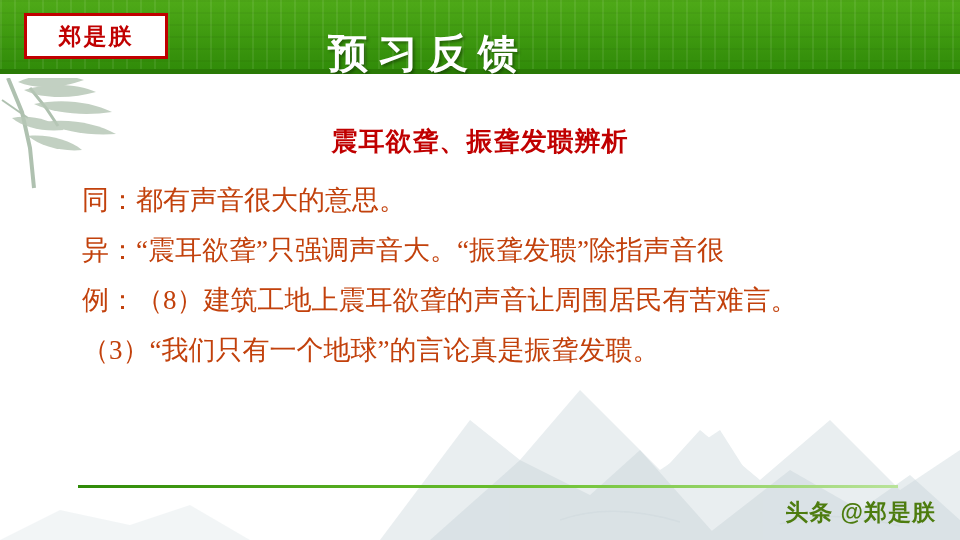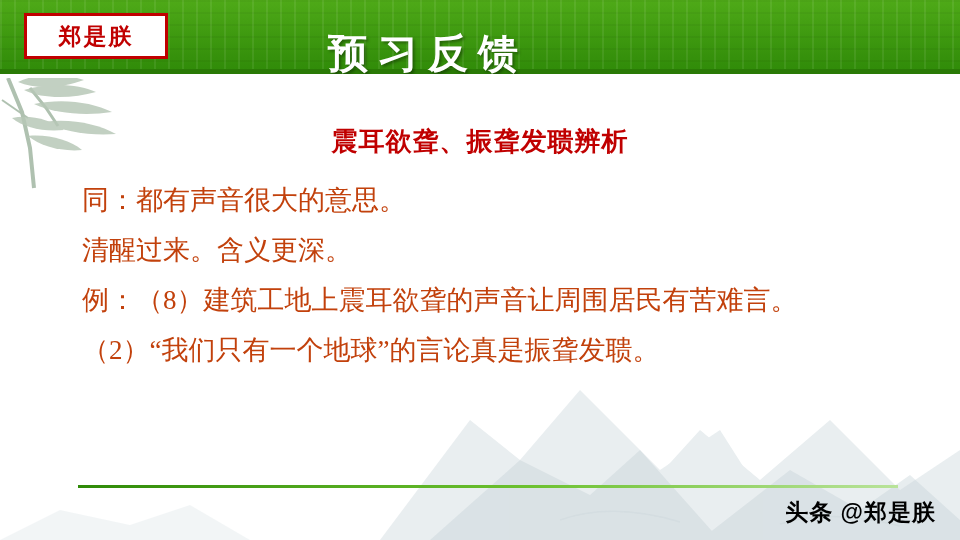--- a/index.html
+++ b/index.html
@@ -119,21 +119,21 @@
   }
 
   
   .watermark {
     position: absolute;
     right: 24px;
     bottom: 12px;
     font-family: "Liberation Sans", sans-serif;
     font-size: 23px;
     font-weight: bold;
-    color: #000000;
+    color: #4d7c0f;
     letter-spacing: 1px;
     z-index: 6;
   }
 
   
   .content {
     position: absolute;
     left: 0;
     top: 96px;
     width: 960px;
@@ -204,23 +204,23 @@
     <g stroke="#9db2ba" stroke-width="1.5" fill="none" opacity="0.5">
       <path d="M560 210 C600 196 640 200 680 212"></path>
       <path d="M780 214 C820 202 860 206 900 216"></path>
     </g>
   </svg>
 
   <div class="content">
     <div class="sub-title">震耳欲聋、振聋发聩辨析</div>
     <div class="body-lines">
       <div class="line">同：都有声音很大的意思。</div>
-      <div class="line">清醒过来。含义更深。</div>
+      <div class="line">异：“震耳欲聋”只强调声音大。“振聋发聩”除指声音很</div>
       <div class="line">例：（8）建筑工地上震耳欲聋的声音让周围居民有苦难言。</div>
-      <div class="line">（2）“我们只有一个地球”的言论真是振聋发聩。</div>
+      <div class="line">（3）“我们只有一个地球”的言论真是振聋发聩。</div>
     </div>
   </div>
 
   <div class="bottom-rule"></div>
 
   <div class="watermark">头条 @郑是朕</div>
 
 </div>
 
 </body></html>

